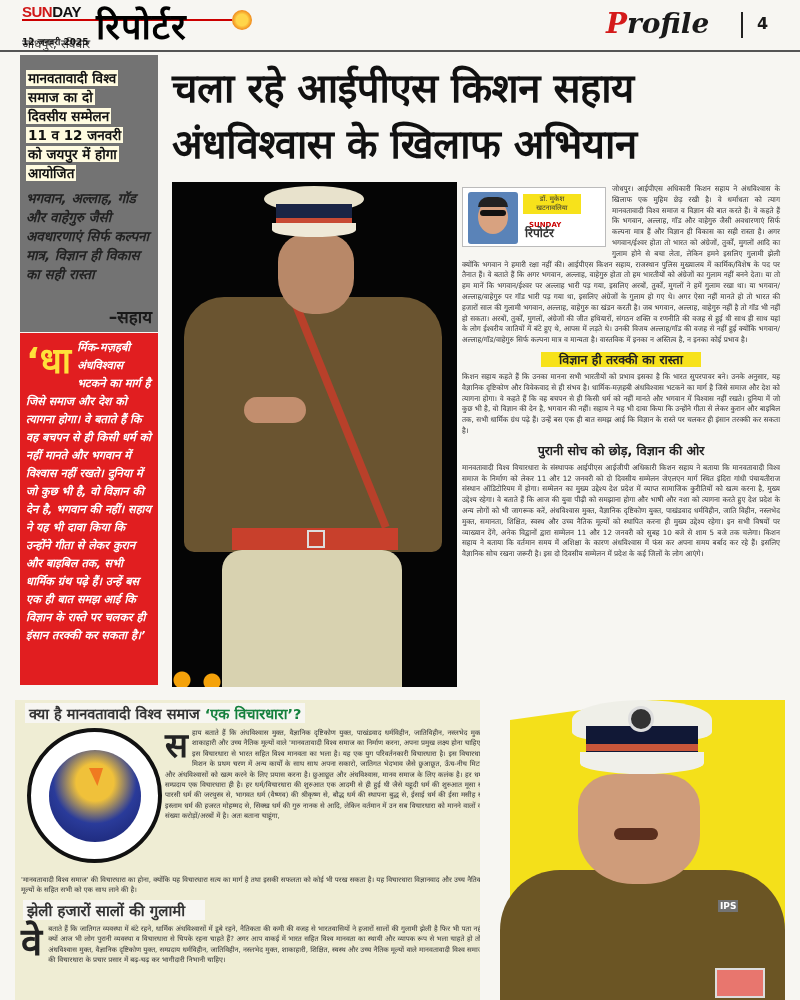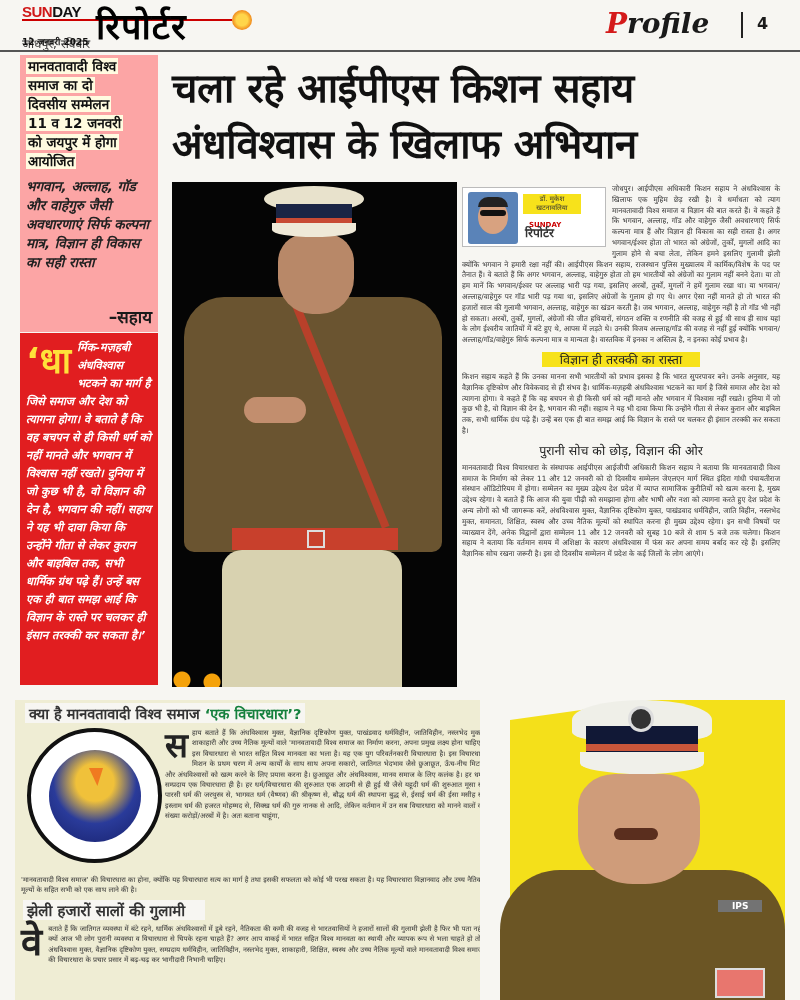--- a/index.html
+++ b/index.html
@@ -10,41 +10,41 @@
 .sunday .r{color:#d01818}.sunday .b{color:#111}
 .redline{position:absolute;left:22px;top:19px;width:210px;height:2px;background:#c00}
 .loc{position:absolute;left:22px;top:40px;font-size:12px;color:#333;line-height:9px}
 .date{position:absolute;left:22px;top:35px;font-size:9px;font-weight:bold;color:#111}
 .reporter{position:absolute;left:96px;top:6px;font-size:36px;font-weight:bold;line-height:42px;color:#000;letter-spacing:1px}
 .sun{position:absolute;left:232px;top:10px;width:20px;height:20px;border-radius:50%;background:radial-gradient(circle,#ffd54a 40%,#f08a1c 70%)}
 .profile{position:absolute;left:606px;top:6px;font-family:"DejaVu Serif",serif;font-style:italic;font-weight:bold;font-size:28px;line-height:36px}
 .profile .p{color:#d41a1a}
 .pipe{position:absolute;left:741px;top:12px;width:2px;height:26px;background:#222}
 .pageno{position:absolute;left:757px;top:14px;font-size:16px;font-weight:bold}
-.ybox{position:absolute;left:20px;top:55px;width:138px;height:277px;background:#fca5a5;padding:2px 6px}
+.ybox{position:absolute;left:20px;top:55px;width:138px;height:277px;background:#737373;padding:14px 6px}
 .ybox .hl{font-size:13.5px;font-weight:bold;line-height:19px;color:#111}
 .ybox .hl span{background:#fffbe0;padding:0 2px;box-decoration-break:clone;-webkit-box-decoration-break:clone}
 .ybox .q{margin-top:6px;font-size:13.5px;font-style:italic;font-weight:bold;line-height:19px;color:#222}
 .ybox .sig{position:absolute;right:6px;bottom:4px;font-size:17px;font-weight:bold}
 .rbox{position:absolute;left:20px;top:333px;width:138px;height:352px;background:#e11e20;padding:6px 6px;color:#fff}
 .bigq{float:left;font-size:36px;font-weight:bold;color:#ffe13a;line-height:44px;margin-right:6px;height:46px}
 .rbox .txt{font-size:11.2px;font-style:italic;line-height:18px;font-weight:bold}
 .headline{position:absolute;left:172px;top:60px;width:600px;font-size:40px;font-weight:bold;line-height:56px;color:#111;letter-spacing:-0.5px}
 .photo1{position:absolute;left:172px;top:182px;width:285px;height:505px;background:#050505;overflow:hidden}
 .article{position:absolute;left:462px;top:184px;width:318px;font-size:7.2px;line-height:10.8px;color:#333;text-align:justify}
 .article p{margin-bottom:0}
 .author{float:left;width:144px;height:60px;margin:3px 6px 3px 0;border:1px solid #bbb;background:#fff;position:relative}
 .author .face{position:absolute;left:5px;top:4px;width:50px;height:52px;background:#5a83b8;border-radius:3px;overflow:hidden}
 .author .face .h{position:absolute;left:10px;top:8px;width:30px;height:34px;border-radius:50%;background:#d8a280}
 .author .face .g{position:absolute;left:12px;top:18px;width:26px;height:6px;background:#111;border-radius:3px}
 .author .face .hair{position:absolute;left:10px;top:5px;width:30px;height:10px;background:#222;border-radius:10px 10px 0 0}
 .author .name{position:absolute;left:60px;top:6px;width:58px;background:#f7e21b;font-size:7px;text-align:center;line-height:9px;padding:1px}
 .author .s{position:absolute;left:66px;top:32px;font-size:7px;font-weight:bold;color:#c00}
 .author .r2{position:absolute;left:62px;top:40px;font-size:12px;font-weight:bold}
-.subh{display:block;margin:6px auto 5px;text-align:center;font-size:12.5px;font-weight:normal;color:#222;line-height:15px}
+.subh{display:block;margin:6px auto 5px;text-align:center;font-size:12.5px;font-weight:bold;color:#222;line-height:15px}
 .subh span{background:#f7e21b;padding:0 18px}
 .subh.plain span{background:none}
 .bottom{position:absolute;left:15px;top:700px;width:770px;height:300px;background:#efedd4}
 .bottom .h2{position:absolute;left:10px;top:3px;font-size:14.5px;font-weight:bold;color:#333;background:#f7f6f2;padding:0 4px}
 .bottom .h2 b{color:#15803d}
 .logo{position:absolute;left:12px;top:28px;width:135px;height:135px;border-radius:50%;background:#fff;border:4px solid #111}
 .logo .globe{position:absolute;left:18px;top:18px;width:92px;height:92px;border-radius:50%;background:radial-gradient(circle at 50% 35%,#f0c13a 0 25%,#2a3b9a 55%,#17206b 100%)}
 .logo .india{position:absolute;left:58px;top:36px;width:14px;height:18px;background:#f07a20;clip-path:polygon(0 0,100% 0,60% 100%)}
 .btext{position:absolute;left:150px;top:28px;width:320px;font-size:7px;line-height:10.4px;color:#333;text-align:justify}
 .dropS{float:left;font-size:34px;font-weight:bold;line-height:34px;margin-right:4px;color:#222}
@@ -56,21 +56,21 @@
 .photo2 .yel{position:absolute;left:30px;top:20px;width:275px;height:300px;background:#f4e01a;transform:skewY(-8deg);transform-origin:top left}
 .cap{position:absolute;left:92px;top:0;width:140px;height:86px}
 .cap .top{position:absolute;left:0;top:0;width:140px;height:40px;background:#efefe8;border-radius:50% 50% 20% 20%}
 .cap .band{position:absolute;left:14px;top:26px;width:112px;height:26px;background:#111836}
 .cap .stripe{position:absolute;left:14px;top:44px;width:112px;height:7px;background:#c9563a}
 .cap .peak{position:absolute;left:8px;top:52px;width:124px;height:22px;background:#f0f0ea;border-radius:0 0 50% 50%}
 .cap .badge{position:absolute;left:56px;top:6px;width:26px;height:26px;border-radius:50%;border:3px solid #ddd;background:#333}
 .face2{position:absolute;left:98px;top:74px;width:122px;height:110px;background:#cf9c7a;border-radius:30% 30% 45% 45%}
 .must{position:absolute;left:134px;top:128px;width:44px;height:12px;background:#5a2e1e;border-radius:6px}
 .uni{position:absolute;left:20px;top:170px;width:285px;height:140px;background:#6b5524;border-radius:60px 60px 0 0}
-.ips{position:absolute;left:238px;top:200px;font-size:9px;font-weight:bold;color:#fff;background:#737373;padding:1px 14px}
+.ips{position:absolute;left:238px;top:200px;font-size:9px;font-weight:bold;color:#fff;background:#737373;padding:1px 2px}
 .emb{position:absolute;left:235px;top:268px;width:50px;height:30px;background:#e8766e;border:2px solid #ddd}
 
 .p-cap{position:absolute;left:92px;top:4px;width:100px;height:56px}
 .p-cap .t{position:absolute;left:0;top:0;width:100px;height:26px;background:#e8e2cc;border-radius:50%}
 .p-cap .b{position:absolute;left:12px;top:18px;width:76px;height:18px;background:#1a2545}
 .p-cap .s{position:absolute;left:12px;top:32px;width:76px;height:5px;background:#c84a34}
 .p-cap .pk{position:absolute;left:8px;top:37px;width:84px;height:14px;background:#efe9d8;border-radius:0 0 50% 50%}
 .p-face{position:absolute;left:106px;top:52px;width:76px;height:80px;background:#b88868;border-radius:35% 35% 45% 45%}
 .p-body{position:absolute;left:12px;top:115px;width:258px;height:255px;background:#6a5430;border-radius:40px 40px 10px 10px}
 .p-strap{position:absolute;left:118px;top:118px;width:8px;height:245px;background:#b8402a;transform:rotate(-22deg);transform-origin:top}

